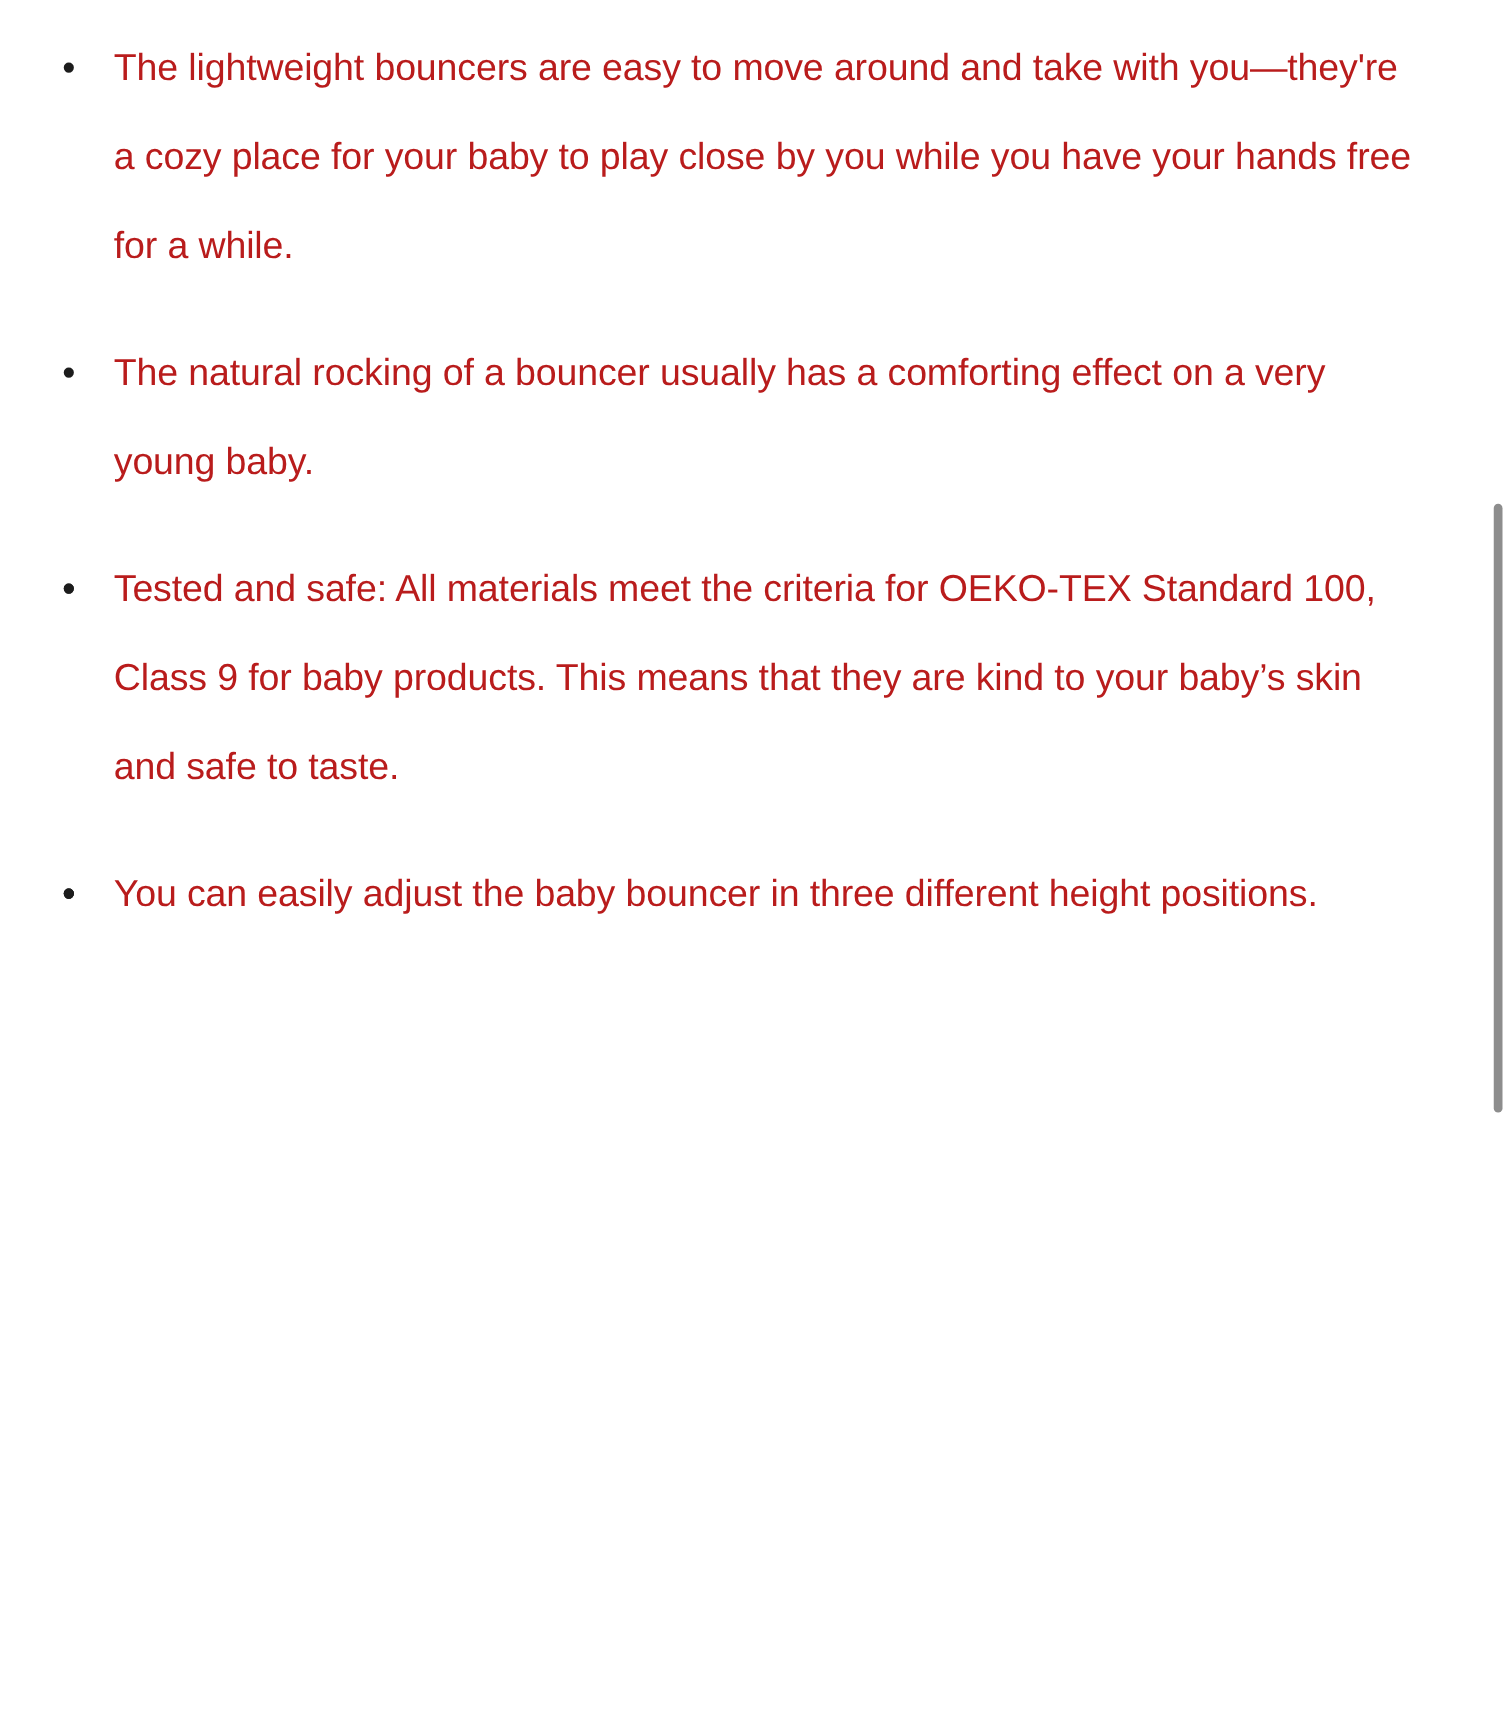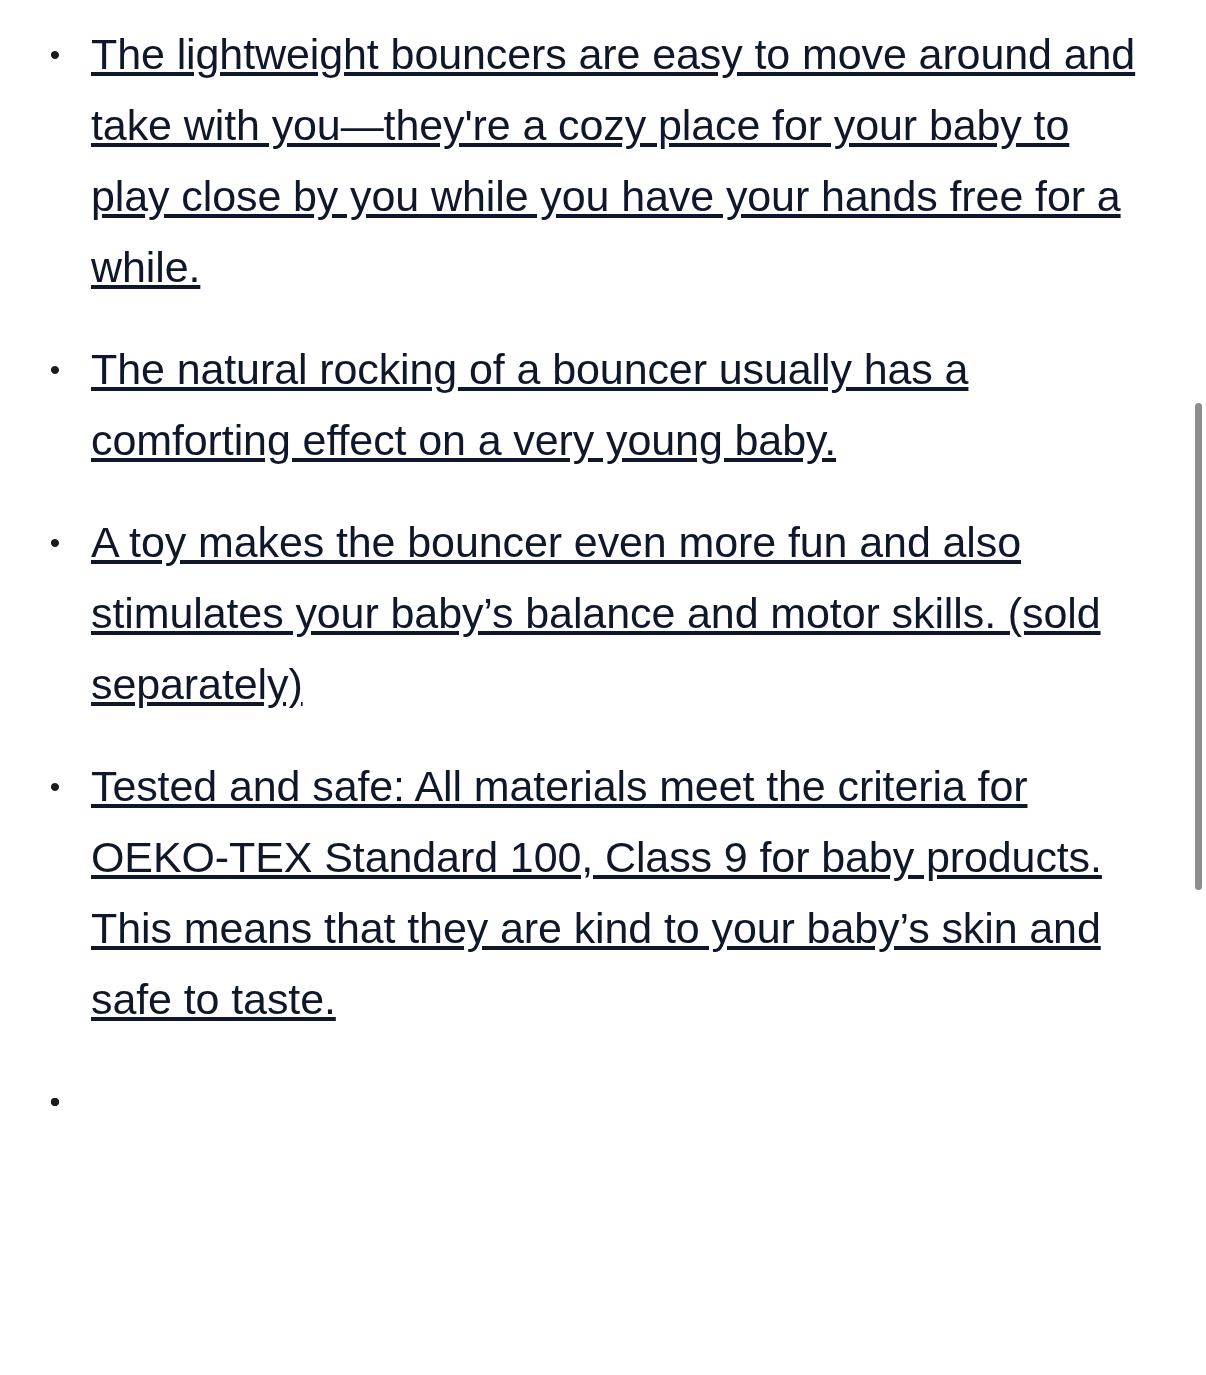--- a/index.html
+++ b/index.html
@@ -39,26 +39,25 @@
     left: 48px;
     top: 0;
     width: 14px;
     text-align: center;
     font-size: 30px;
     line-height: 71px;
     color: #1c1c1c;
   }
   .feature-item .text {
     display: block;
-    font-size: 43px;
+    font-size: 30px;
     line-height: 71px;
     letter-spacing: -0.1px;
-    color: #0f172a;
+    color: #b91c1c;
     font-weight: 400;
-    text-decoration: underline;
   }
   
   .feature-item + .feature-item {
     margin-top: 31px;
   }
   #list-wrap {
     padding-top: 19px;
   }
   
   #scrollbar-track {
@@ -90,38 +89,38 @@
         <span class="text">The lightweight bouncers are easy to move around and take with you—they're a cozy place for your baby to play close by you while you have your hands free for a while.</span>
       </li>
 
       <li class="feature-item">
         <span class="bullet">•</span>
         <span class="text">The natural rocking of a bouncer usually has a comforting effect on a very young baby.</span>
       </li>
 
       <li class="feature-item">
         <span class="bullet">•</span>
-        <span class="text">A toy makes the bouncer even more fun and also stimulates your baby’s balance and motor skills. (sold separately)</span>
       </li>
 
       <li class="feature-item">
         <span class="bullet">•</span>
         <span class="text">Tested and safe: All materials meet the criteria for OEKO-TEX Standard 100, Class 9 for baby products. This means that they are kind to your baby’s skin and safe to taste.</span>
       </li>
 
       <li class="feature-item">
         <span class="bullet">•</span>
       </li>
 
       <li class="feature-item">
         <span class="bullet">•</span>
       </li>
 
       <li class="feature-item">
         <span class="bullet">•</span>
+        <span class="text">You can easily adjust the baby bouncer in three different height positions.</span>
       </li>
 
     </ul>
   </div>
 
   <div id="scrollbar-track">
     <div id="scrollbar-thumb" style="top: 403px; height: 487px; background: rgb(141, 141, 141);"></div>
   </div>
 
 </div>

